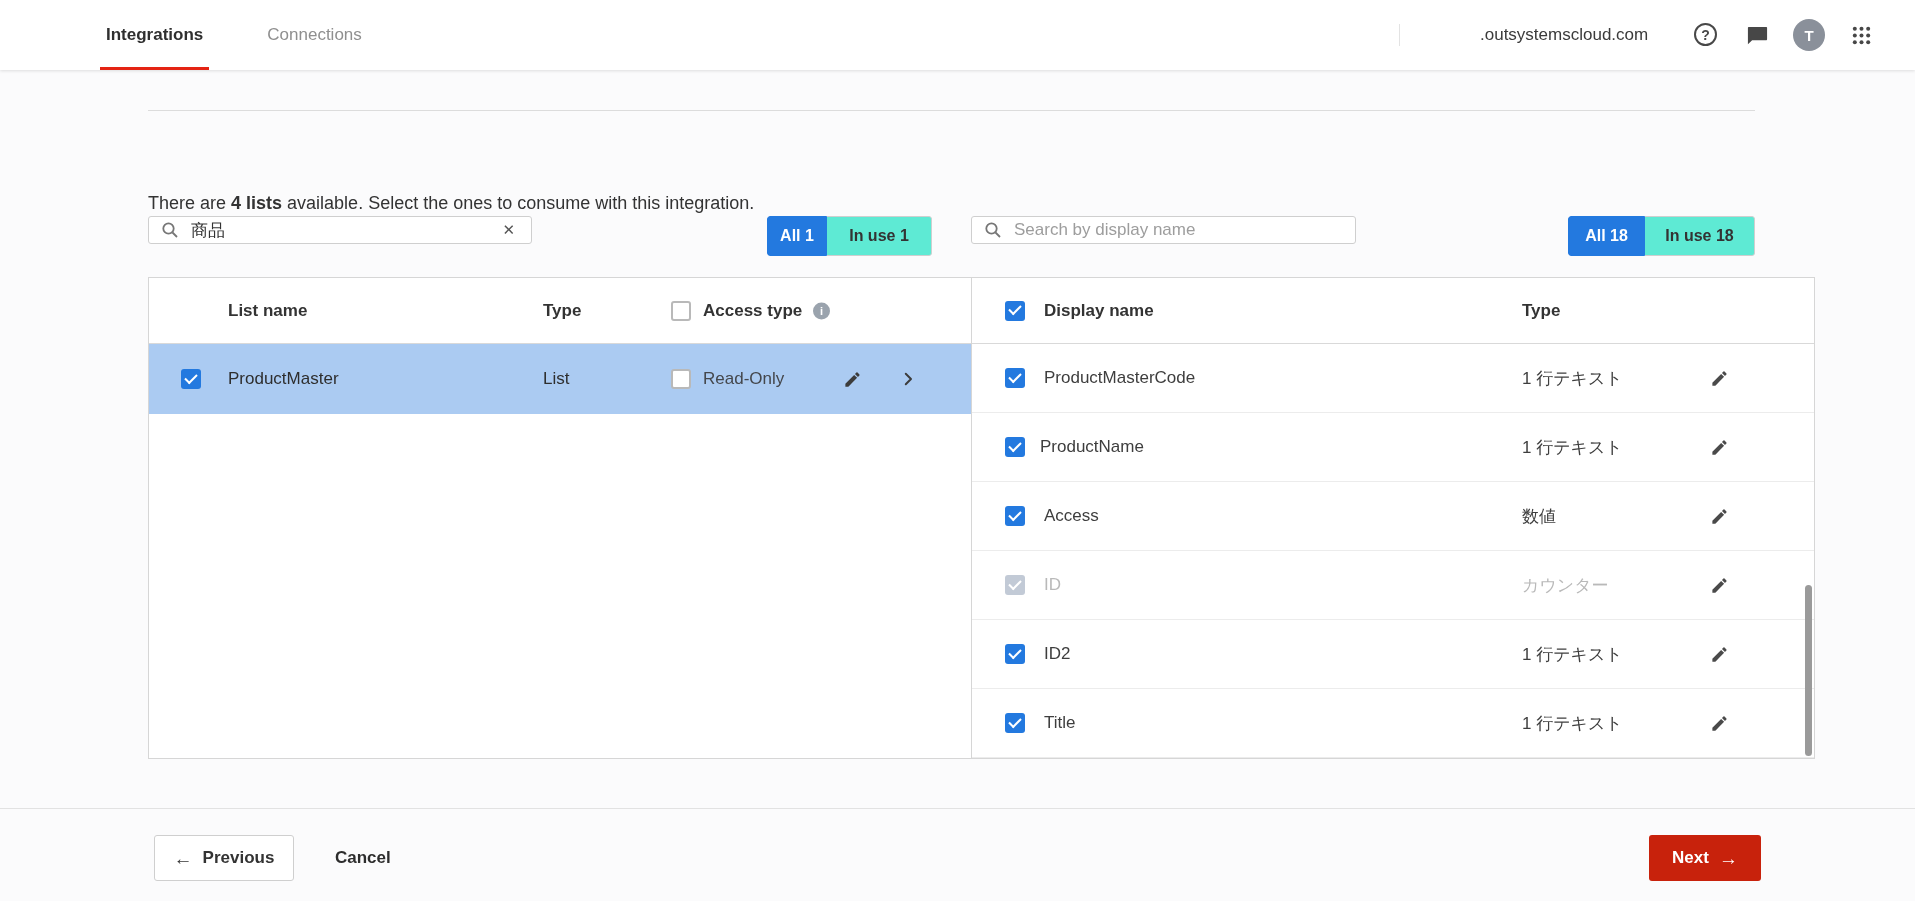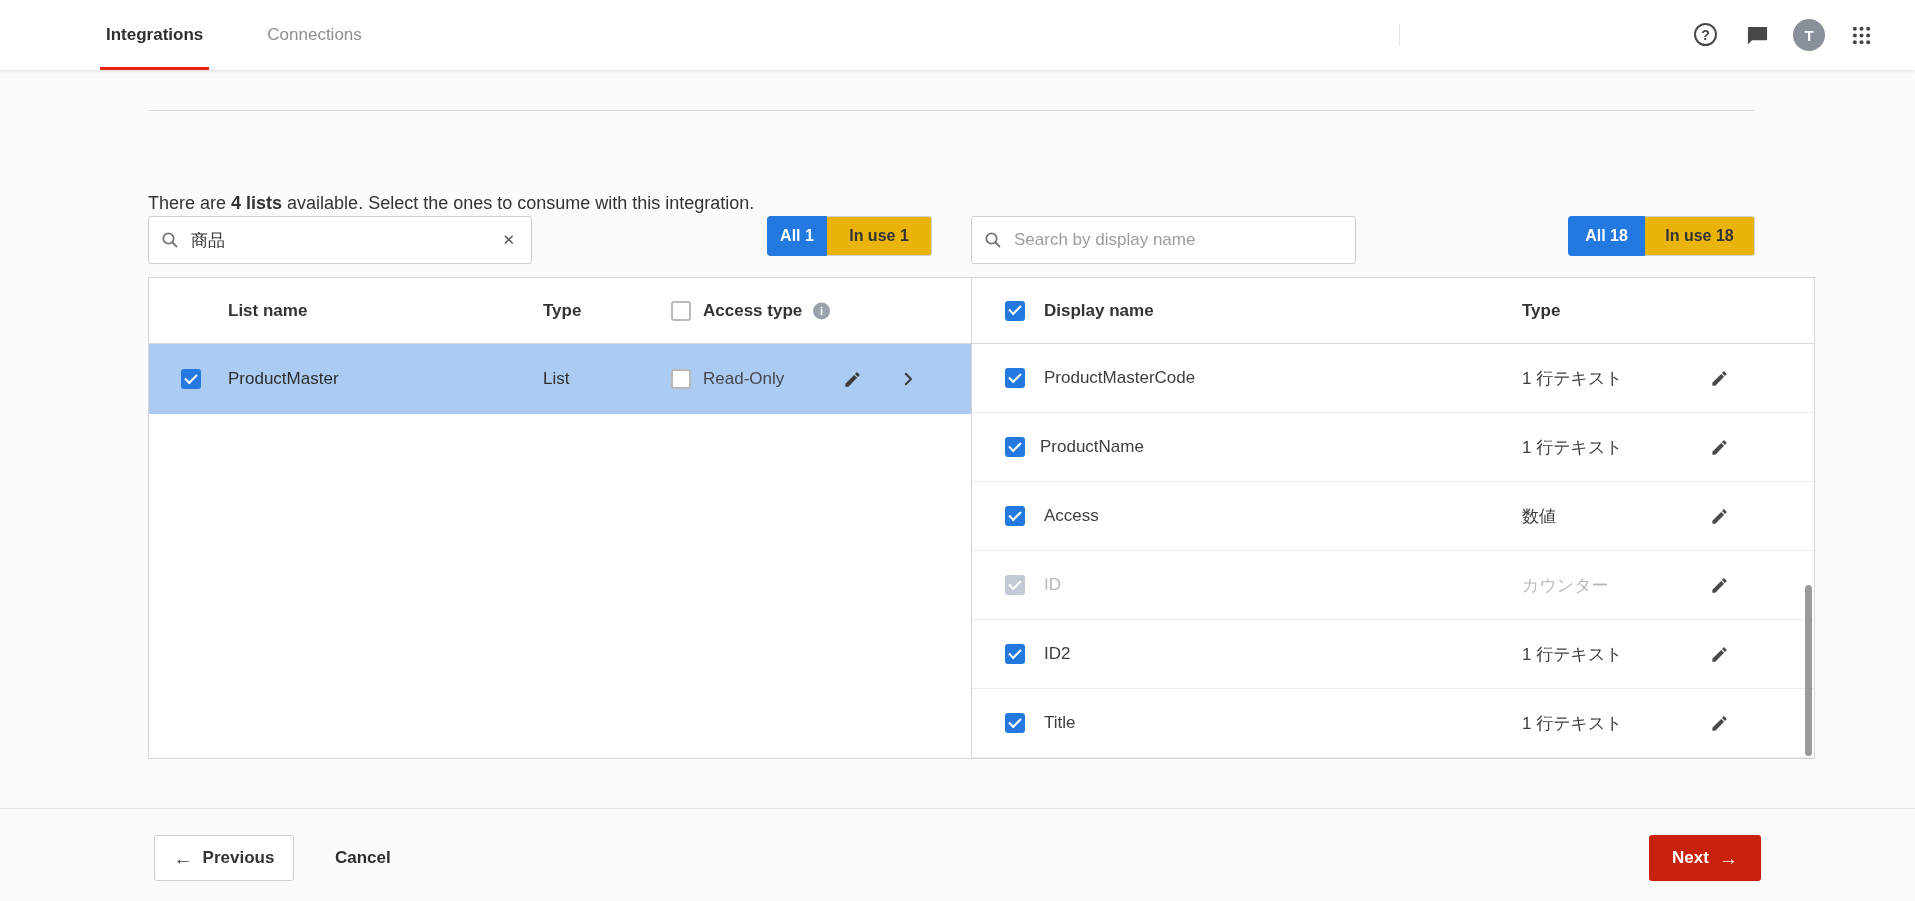--- a/index.html
+++ b/index.html
@@ -38,33 +38,33 @@
             background:#8a909a; color:#fff; font-size:15px; font-weight:700;
             display:flex; align-items:center; justify-content:center; cursor:pointer; }
   .grid-icon { left:1849px; }
 
   
   .content-divider { position:absolute; left:148px; width:1607px; top:110px; height:1px; background:#dcdcdc; }
   .intro { position:absolute; left:148px; top:152px; font-size:18px; color:#333;margin-top:41px; }
   .intro b { font-weight:700; }
 
   
-  .searchbox { position:absolute; top:216px; height:48px; background:#fff; border:1px solid #cfcfcf;
+  .searchbox { position:absolute; top:216px; height:28px; background:#fff; border:1px solid #cfcfcf;
                border-radius:3px; display:flex; align-items:center; padding:0 12px; gap:10px; }
   .searchbox.left { left:148px; width:384px; }
   .searchbox.right { left:971px; width:385px; }
   .searchbox input { border:none; outline:none; flex:1; font-size:17px; font-family:inherit; color:#333; background:transparent; }
   .searchbox input::placeholder { color:#9d9d9d; }
   .clear-x { font-size:15px; color:#555; cursor:pointer; padding:2px 4px; }
 
   .toggle-group { position:absolute; top:216px; height:40px; display:flex; border-radius:3px; overflow:hidden; }
   .toggle-group.left { left:767px; }
   .toggle-group.right { left:1568px; }
   .toggle { display:flex; align-items:center; justify-content:center; font-size:16px; font-weight:700;
-            border:1px solid #cfcfcf; background:#eab308; color:#333; cursor:pointer; }
+            border:1px solid #cfcfcf; background:#5eead4; color:#333; cursor:pointer; }
   .toggle.active { background:#2379df; border-color:#2379df; color:#fff; }
   .toggle.t-all1 { width:60px; border-radius:3px 0 0 3px; }
   .toggle.t-inuse1 { width:105px; border-left:none; border-radius:0 3px 3px 0; }
   .toggle.t-all18 { width:77px; border-radius:3px 0 0 3px; }
   .toggle.t-inuse18 { width:110px; border-left:none; border-radius:0 3px 3px 0; }
 
   
   .panel { position:absolute; top:277px; width:844px; height:482px; background:#fff; border:1px solid #d6d6d6; }
   .panel.left { left:148px; }
   .panel.right { left:971px; }
@@ -108,20 +108,21 @@
 </style>
 </head>
 <body>
 
 <header class="header">
   <nav class="tabs">
     <div class="tab active">Integrations</div>
     <div class="tab">Connections</div>
   </nav>
   <span class="header-divider"></span>
+  <span class="domain">.outsystemscloud.com</span>
   <span class="hicon help-icon">?</span>
   <span class="hicon chat-icon">
     <svg width="23" height="23" viewBox="0 0 24 24" fill="#474747">
         <path d="M21 3H3c-.55 0-1 .45-1 1v17l4.4-4H21c.55 0 1-.45 1-1V4c0-.55-.45-1-1-1z"></path>
       </svg>
   </span>
   <span class="avatar">T</span>
   <span class="hicon grid-icon">
     <svg width="21" height="21" viewBox="0 0 22 22" fill="#474747">
       <circle cx="4" cy="4" r="2.1"></circle>

